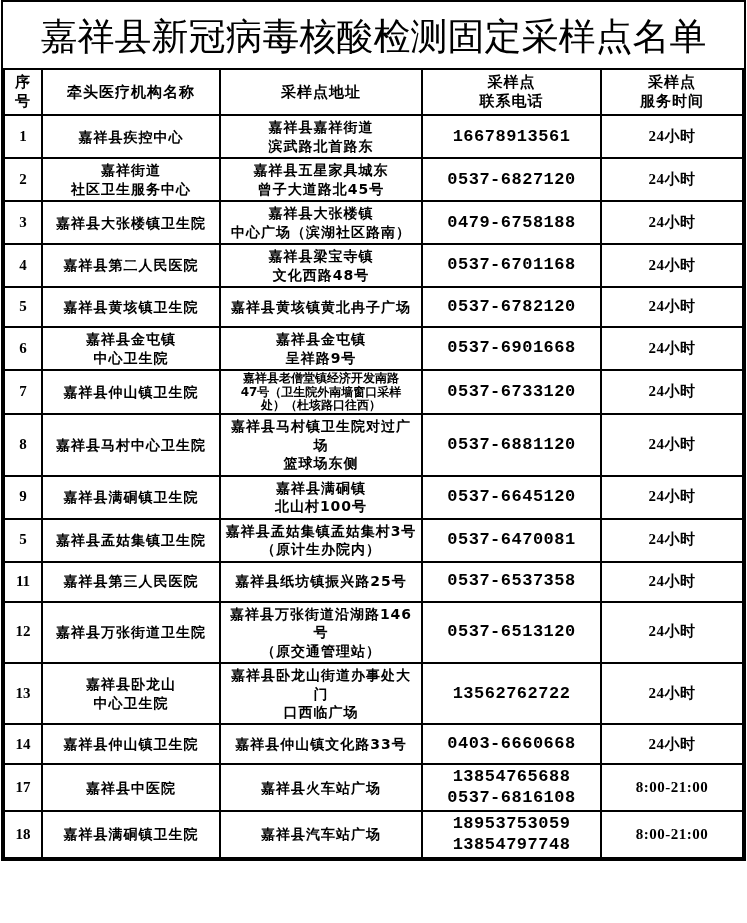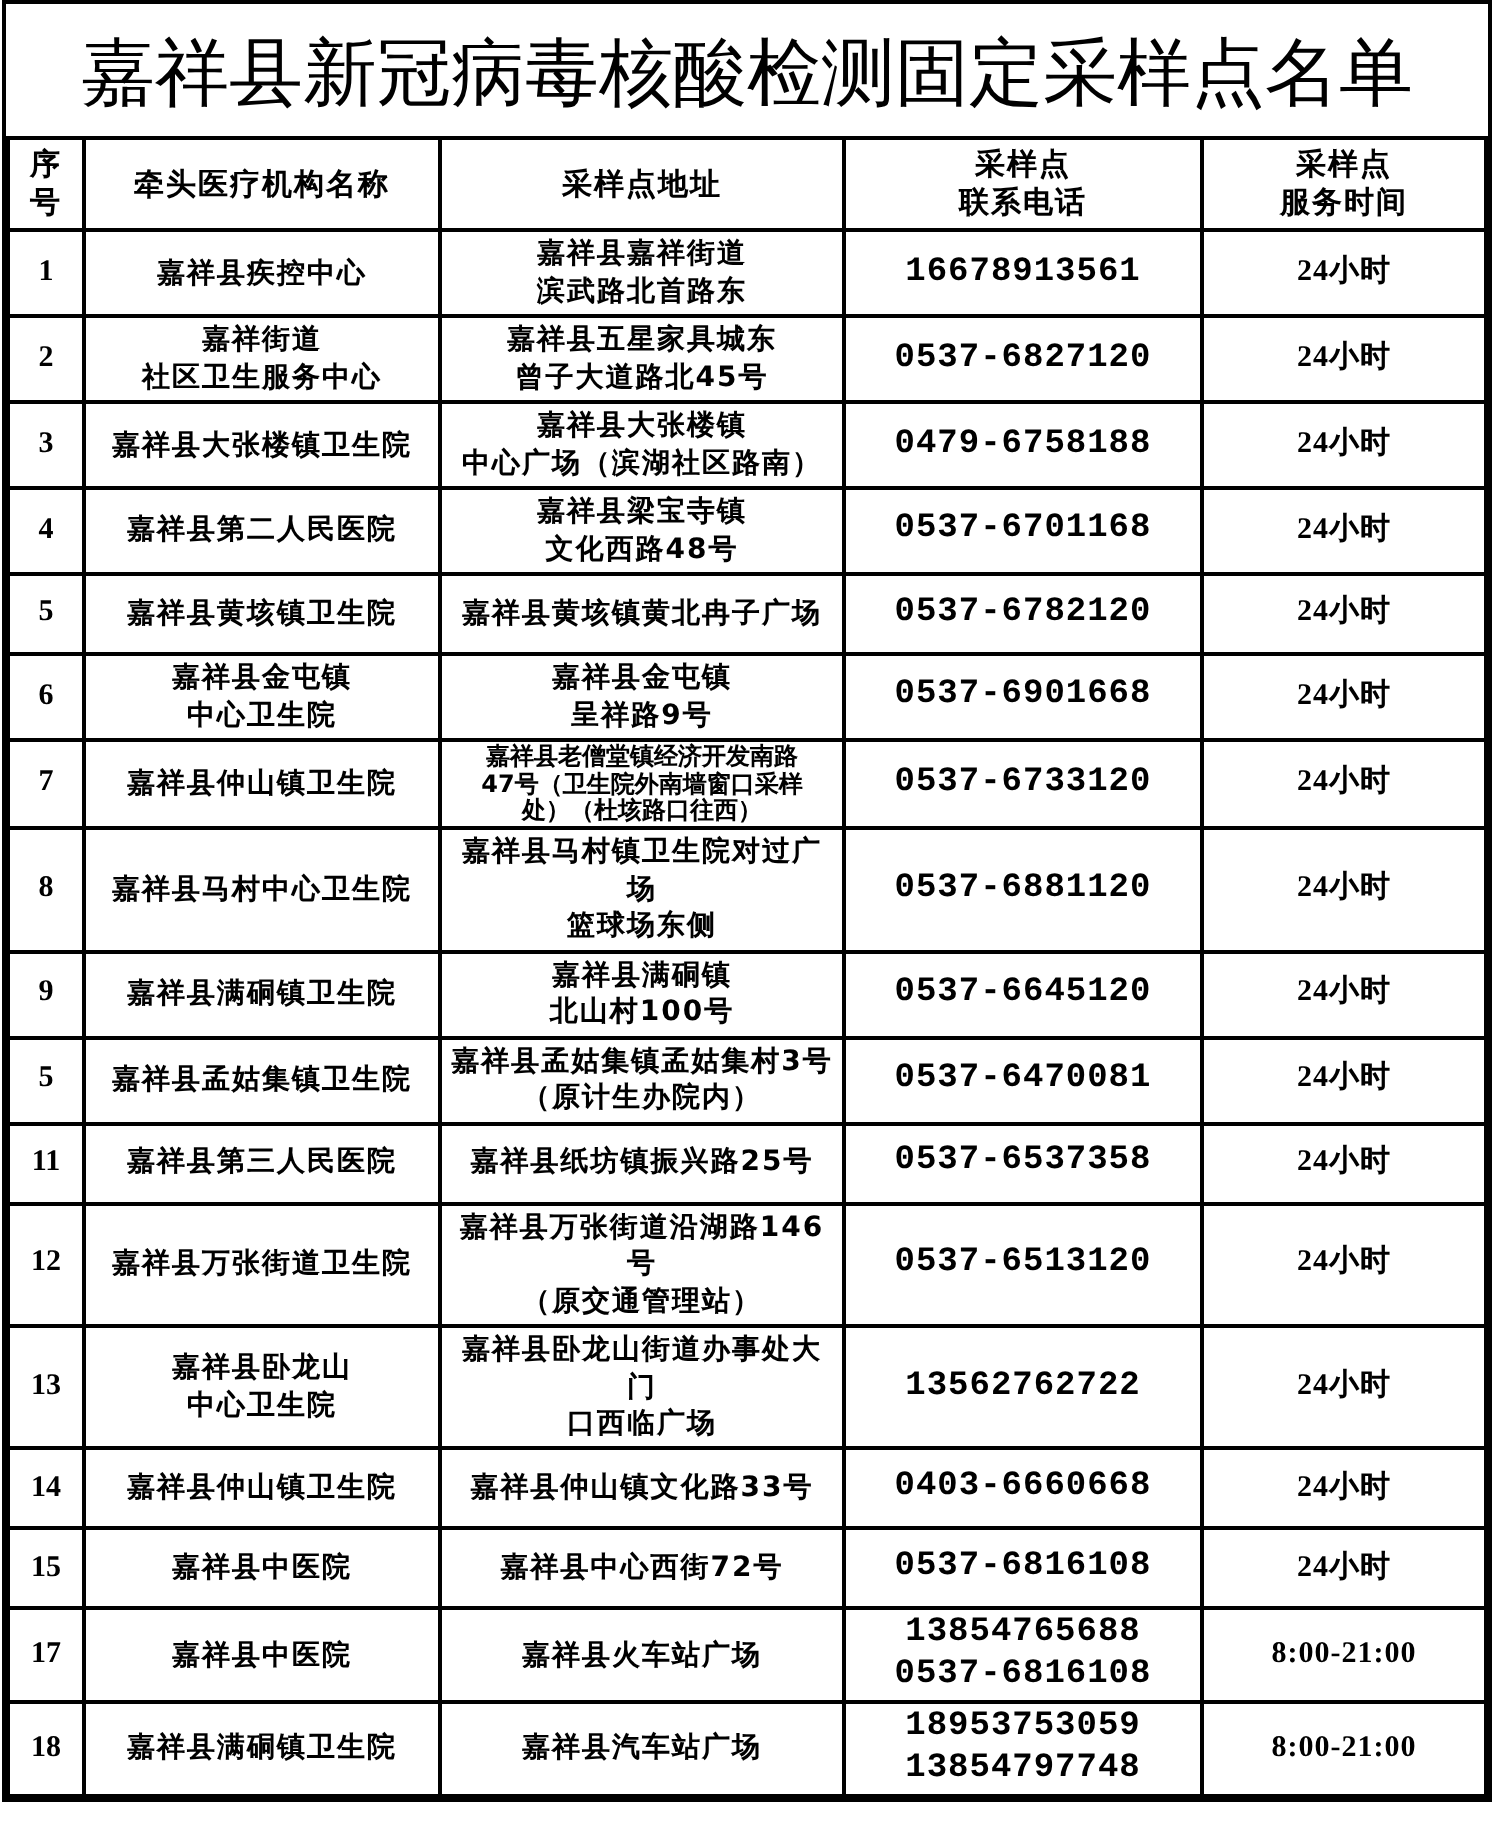--- a/index.html
+++ b/index.html
@@ -214,27 +214,20 @@
     <td class="hours">24小时</td>
   </tr>
         <tr>
     <td class="num">14</td>
     <td class="org">嘉祥县仲山镇卫生院</td>
     <td class="addr">嘉祥县仲山镇文化路33号</td>
     <td class="phone">0403-6660668</td>
     <td class="hours">24小时</td>
   </tr>
         <tr>
-    <td class="num">15</td>
-    <td class="org">嘉祥县中医院</td>
-    <td class="addr">嘉祥县中心西街72号</td>
-    <td class="phone">0537-6816108</td>
-    <td class="hours">24小时</td>
-  </tr>
-        <tr>
     <td class="num">17</td>
     <td class="org">嘉祥县中医院</td>
     <td class="addr">嘉祥县火车站广场</td>
     <td class="phone">13854765688
 0537-6816108</td>
     <td class="hours">8:00-21:00</td>
   </tr>
         <tr>
     <td class="num">18</td>
     <td class="org">嘉祥县满硐镇卫生院</td>

